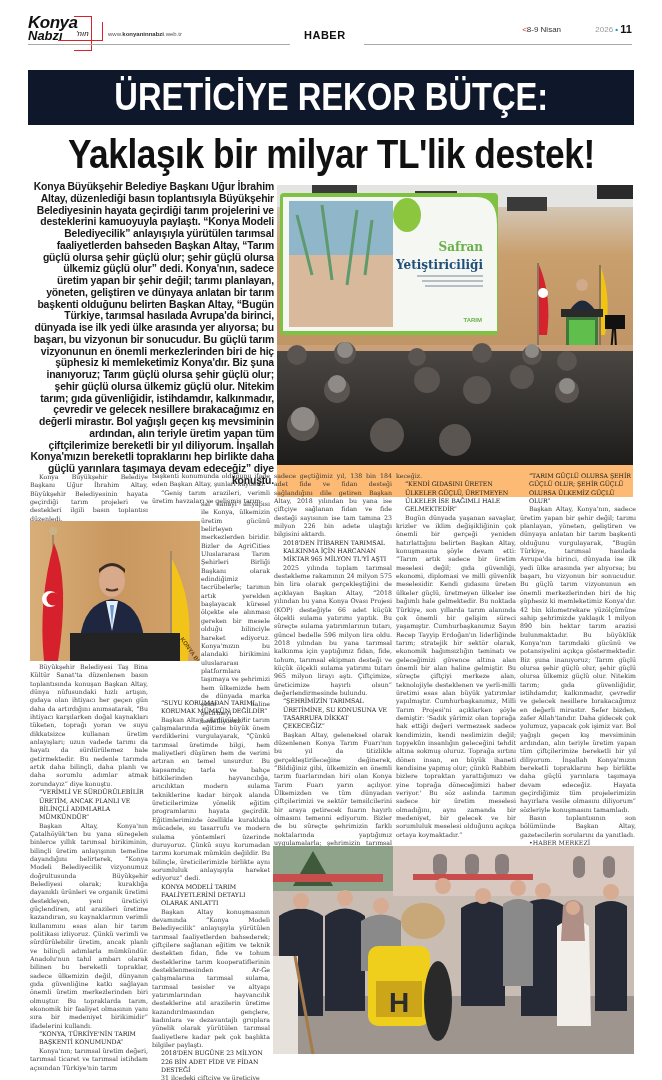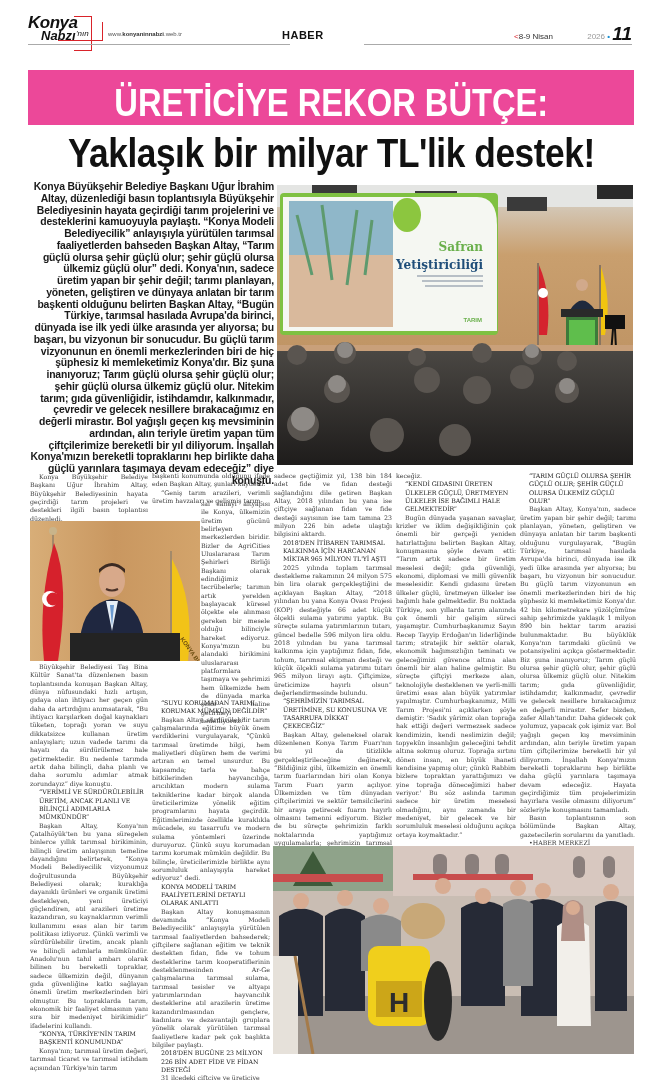--- a/index.html
+++ b/index.html
@@ -4,46 +4,46 @@
 <style>
   * { box-sizing: border-box; margin: 0; padding: 0; }
   html, body { width: 662px; height: 1080px; background: #ffffff; overflow: hidden; }
   body { position: relative; font-family: "DejaVu Serif", serif; color: #2a2a2a; }
 
   
   .masthead { position: absolute; left: 26px; top: 12px; width: 606px; height: 36px; }
   .logo { position: absolute; left: 2px; top: 2px; width: 76px; height: 28px; }
   .logo-top { position: absolute; left: 0; top: 0; font-family: "Liberation Sans", sans-serif; font-weight: bold; font-style: italic; font-size: 17px; color: #111; letter-spacing: -0.5px; line-height: 17px; }
   .logo-sup { position: absolute; left: 46px; top: 2px; font-family: "Liberation Sans", sans-serif; font-weight: normal; font-style: italic; font-size: 8px; color: #111; border: 1px solid #d9232a; border-left: none; padding: 12px 2px; line-height: 9px; }
-  .logo-bottom { position: absolute; left: 0; top: 15px; font-family: "Liberation Sans", sans-serif; font-weight: bold; font-style: italic; font-size: 13px; color: #111; line-height: 13px; margin-left: 13px; }
+  .logo-bottom { position: absolute; left: 0; top: 15px; font-family: "Liberation Sans", sans-serif; font-weight: bold; font-style: italic; font-size: 13px; color: #111; line-height: 13px; }
   .logo-bottom-line { position: absolute; left: 30px; top: 26px; width: 44px; height: 1px; background: #d9232a; }
   .logo-vline { position: absolute; left: 74px; top: 8px; width: 1px; height: 19px; background: #d9232a; }
   .website { position: absolute; left: 82px; top: 19px; font-family: "Liberation Sans", sans-serif; font-size: 6px; color: #555; }
   .website b { color: #333; }
-  .section-label { position: absolute; left: 256px; top: 17px; font-family: "Liberation Sans", sans-serif; font-weight: bold; font-size: 11px; color: #111; letter-spacing: 0.5px; }
+  .section-label { position: absolute; left: 278px; top: 17px; font-family: "Liberation Sans", sans-serif; font-weight: bold; font-size: 11px; color: #111; letter-spacing: 0.5px; }
   .dateline { position: absolute; right: 0; top: 11px; font-family: "Liberation Sans", sans-serif; font-size: 8px; color: #333; }
   .dateline .arrow { color: #d9232a; }
   .dateline .year { color: #999; margin-left: 32px; }
   .dateline .dot { color: #1a8fd1; font-weight: bold; }
-  .dateline .page-num { font-weight: bold; font-size: 19px; color: #111; vertical-align: -1px; font-style: italic; }
+  .dateline .page-num { font-weight: bold; font-size: 11px; color: #111; vertical-align: -1px; }
   .rule-left { position: absolute; left: 2px; top: 32px; width: 262px; height: 1px; background: #aaa; }
   .rule-right { position: absolute; left: 338px; top: 32px; width: 268px; height: 1px; background: #aaa; }
 
   
-  .banner { position: absolute; left: 28px; top: 70px; width: 606px; height: 55px; background: #ec4899; display: flex; align-items: flex-end; justify-content: center; }
+  .banner { position: absolute; left: 28px; top: 70px; width: 606px; height: 55px; background: #0f172a; display: flex; align-items: center; justify-content: center; }
   .banner-text { font-family: "Liberation Sans", sans-serif; font-weight: bold; font-size: 38px; color: #fff; letter-spacing: 0px; transform: scaleX(0.86); white-space: nowrap; }
-  .subhead { position: absolute; left: 28px; top: 130px; width: 606px; height: 48px; display: flex; justify-content: center; }
+  .subhead { position: absolute; left: 28px; top: 130px; width: 606px; height: 48px; display: flex; align-items: center; justify-content: center; }
   .subhead-text { font-family: "Liberation Sans", sans-serif; font-weight: bold; font-size: 41px; color: #111; transform: scaleX(0.86); white-space: nowrap; letter-spacing: -0.5px; }
 
   
   .lead { position: absolute; left: 30px; top: 181px; width: 244px; font-family: "Liberation Sans", sans-serif; font-weight: bold; font-size: 10.4px; line-height: 11.75px; color: #1a1a1a; text-align: right; letter-spacing: -0.15px; }
 
   
   .photo { position: absolute; overflow: hidden; }
-  .photo-main { left: 277px; top: 185px; width: 356px; height: 280px; background: #f97316; }
+  .photo-main { left: 277px; top: 185px; width: 356px; height: 312px; background: #fdba74; }
   .photo-portrait { left: 30px; top: 521px; width: 240px; height: 140px; background: #c9a06a; }
   .photo-tractor { left: 273px; top: 846px; width: 361px; height: 208px; background: #bdb1a6; }
 
   
   .col { position: absolute; font-family: "DejaVu Serif", serif; font-size: 6.25px; line-height: 8.35px; color: #3a3a3a; text-align: justify; hyphens: auto; }
   .col p { text-indent: 9px; margin: 0; }
   .col p.noindent { text-indent: 0; }
   .col .sub { font-size: 6.25px; color: #222; text-transform: uppercase; text-align: left; padding-left: 9px; line-height: 8.35px; letter-spacing: -0.1px; }
   .col .sign { padding-left: 9px; text-align: left; }
   .col1 { left: 30px; top: 473px; width: 118px; }

